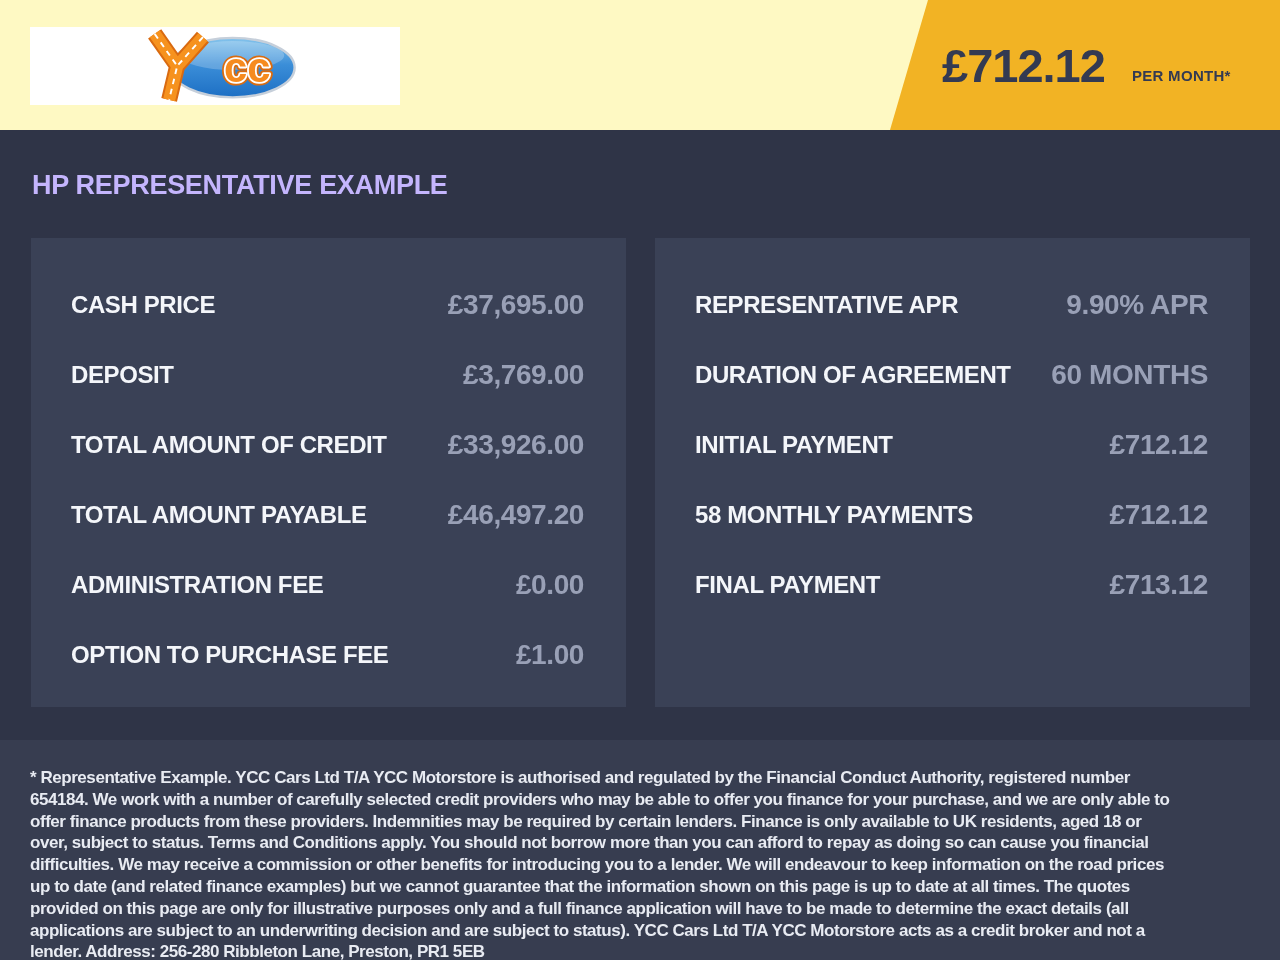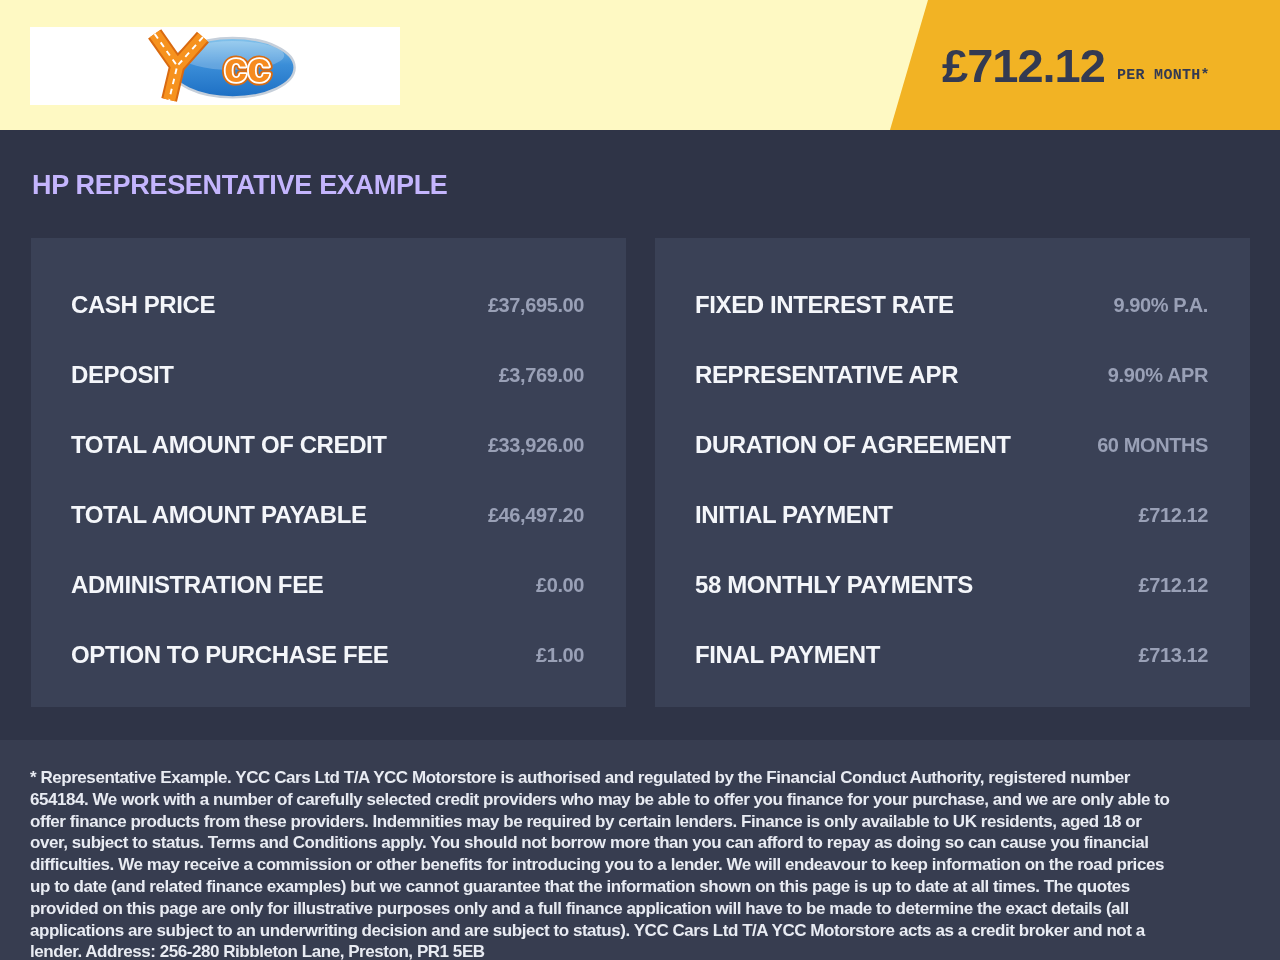--- a/index.html
+++ b/index.html
@@ -32,23 +32,22 @@
     display: flex; align-items: center;
     padding-left: 52px;
     box-sizing: border-box;
   }
   .price-amount {
     font-size: 47px; font-weight: bold;
     color: #333a52; letter-spacing: -1px;
   }
   .price-suffix {
     font-size: 15px; font-weight: bold;
-    color: #333a52; margin-left: 12px; margin-top: 20px;
+    color: #333a52; margin-left: 27px; margin-top: 20px;
     letter-spacing: 0.3px;
-    font-family: Liberation Mono, monospace;
   }
   
   .page-title {
     margin: 0;
     padding: 41px 0 0 32px;
     font-size: 27px; font-weight: bold;
     color: #c4b5fd; letter-spacing: -0.3px;
     line-height: 29px;
   }
   
@@ -65,21 +64,21 @@
   }
   .finance-row {
     display: flex; justify-content: space-between; align-items: center;
     height: 70px;
   }
   .row-label {
     font-size: 24px; font-weight: bold;
     color: #f4f6fa; letter-spacing: -0.4px;
   }
   .row-value {
-    font-size: 20px; font-weight: bold;
+    font-size: 28px; font-weight: bold;
     color: #99a0b6; letter-spacing: -0.4px;
   }
   
   .footer {
     position: absolute;
     left: 0; right: 0; bottom: 0;
     height: 220px;
     background: #373d50;
     padding: 27px 30px 0 30px;
     box-sizing: border-box;
@@ -154,24 +153,20 @@
       <span class="row-value">£0.00</span>
     </div>
     <div class="finance-row">
       <span class="row-label">OPTION TO PURCHASE FEE</span>
       <span class="row-value">£1.00</span>
     </div>
   </section>
 
   <section class="panel">
     <div class="finance-row">
-      <span class="row-label">FIXED INTEREST RATE</span>
-      <span class="row-value">9.90% P.A.</span>
-    </div>
-    <div class="finance-row">
       <span class="row-label">REPRESENTATIVE APR</span>
       <span class="row-value">9.90% APR</span>
     </div>
     <div class="finance-row">
       <span class="row-label">DURATION OF AGREEMENT</span>
       <span class="row-value">60 MONTHS</span>
     </div>
     <div class="finance-row">
       <span class="row-label">INITIAL PAYMENT</span>
       <span class="row-value">£712.12</span>

